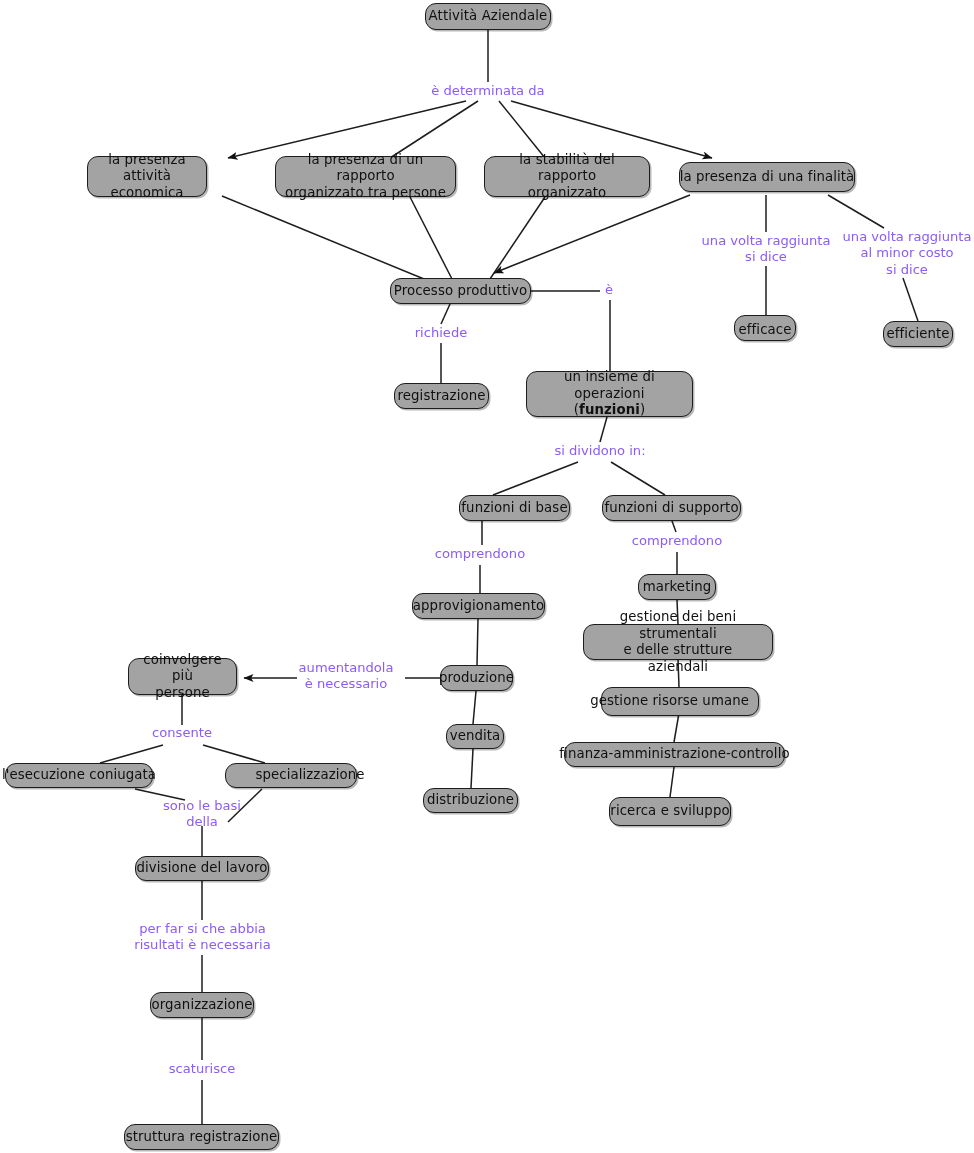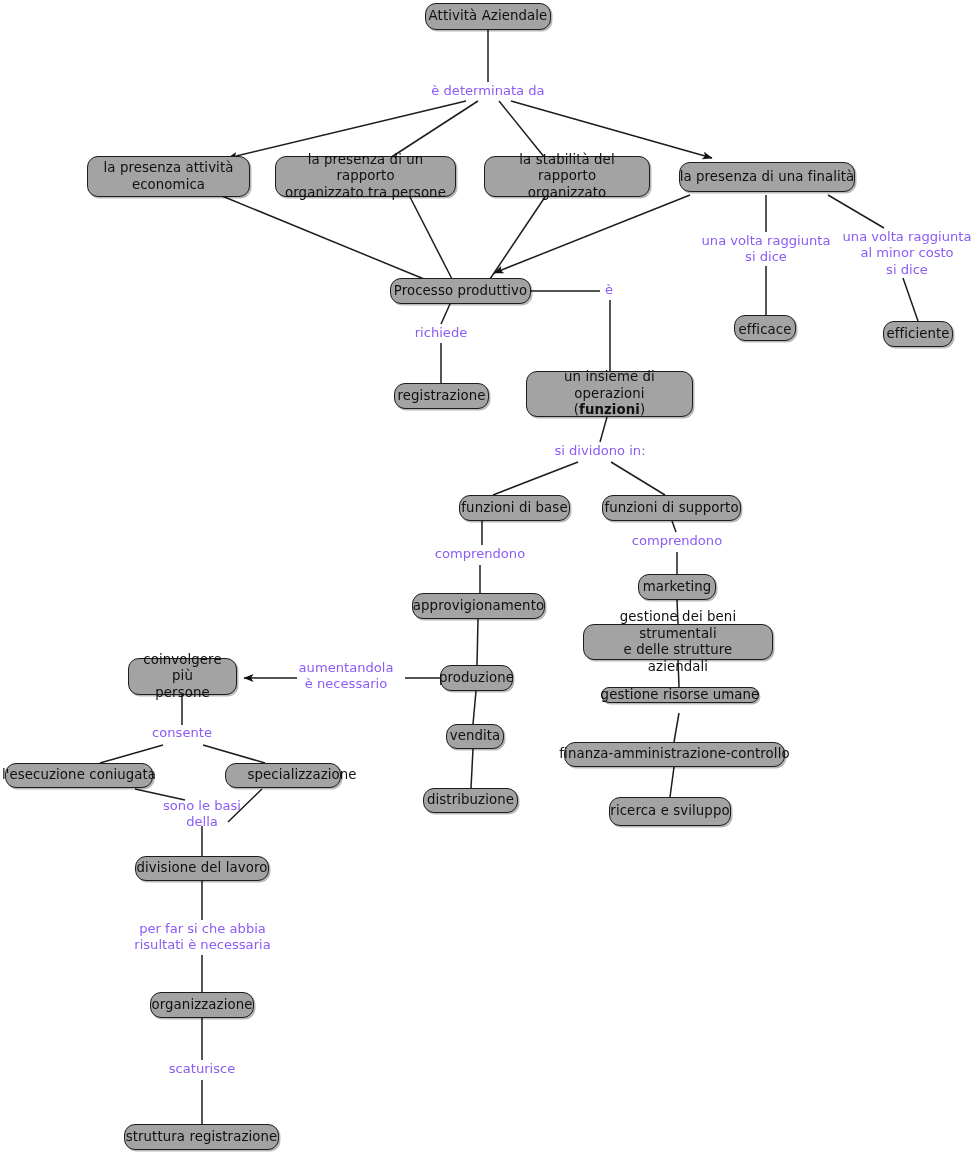--- a/index.html
+++ b/index.html
@@ -131,21 +131,21 @@
 
       <line x1="202" y1="1018" x2="202" y2="1060"></line>
       <line x1="202" y1="1080" x2="202" y2="1124"></line>
     </g>
   </svg>
 
   <div class="node" style="left:425px; top:3px; width:126px; height:27px;">
     <span>Attività Aziendale</span>
   </div>
 
-  <div class="node wrap" style="left:87px; top:156px; width:163px; height:41px;">
+  <div class="node wrap" style="left:87px; top:156px; width:120px; height:41px;">
     <span>
       <span>la presenza attività</span><br>
       <span>economica</span>
     </span>
   </div>
 
   <div class="node wrap" style="left:275px; top:156px; width:181px; height:41px;">
     <span>
       <span>la presenza di un rapporto</span><br>
       <span>organizzato tra persone</span>
@@ -214,21 +214,21 @@
     <span>marketing</span>
   </div>
 
   <div class="node wrap" style="left:583px; top:624px; width:190px; height:36px;">
     <span>
       <span>gestione dei beni strumentali</span><br>
       <span>e delle strutture aziendali</span>
     </span>
   </div>
 
-  <div class="node" style="left:601px; top:687px; width:158px; height:16px;">
+  <div class="node" style="left:601px; top:687px; width:158px; height:29px;justify-content:flex-end;">
     <span>gestione risorse umane</span>
   </div>
 
   <div class="node" style="left:564px; top:742px; width:221px; height:25px;">
     <span>finanza-amministrazione-controllo</span>
   </div>
 
   <div class="node" style="left:609px; top:797px; width:122px; height:29px;border-radius:11px;">
     <span>ricerca e sviluppo</span>
   </div>
@@ -237,21 +237,21 @@
     <span>
       <span>coinvolgere più</span><br>
       <span>persone</span>
     </span>
   </div>
 
   <div class="node" style="left:5px; top:763px; width:148px; height:25px;">
     <span>l'esecuzione coniugata</span>
   </div>
 
-  <div class="node" style="left:225px; top:763px; width:116px; height:25px;padding-left:47px;">
+  <div class="node" style="left:225px; top:763px; width:132px; height:25px;padding-left:47px;">
     <span>specializzazione</span>
   </div>
 
   <div class="node" style="left:135px; top:856px; width:134px; height:25px;">
     <span>divisione del lavoro</span>
   </div>
 
   <div class="node" style="left:150px; top:992px; width:104px; height:26px;">
     <span>organizzazione</span>
   </div>

